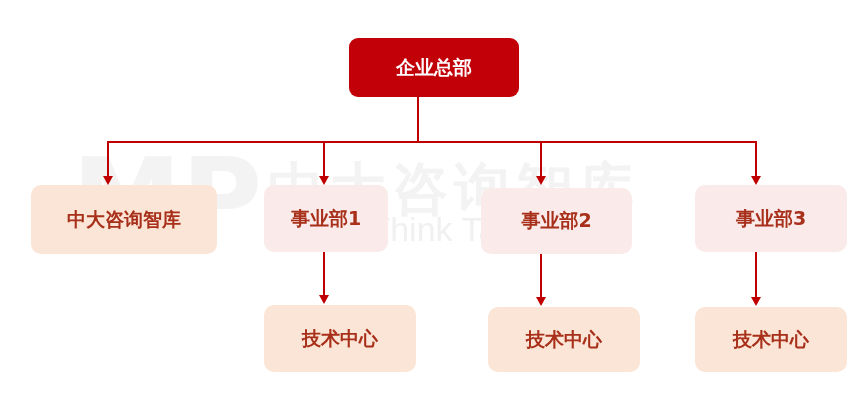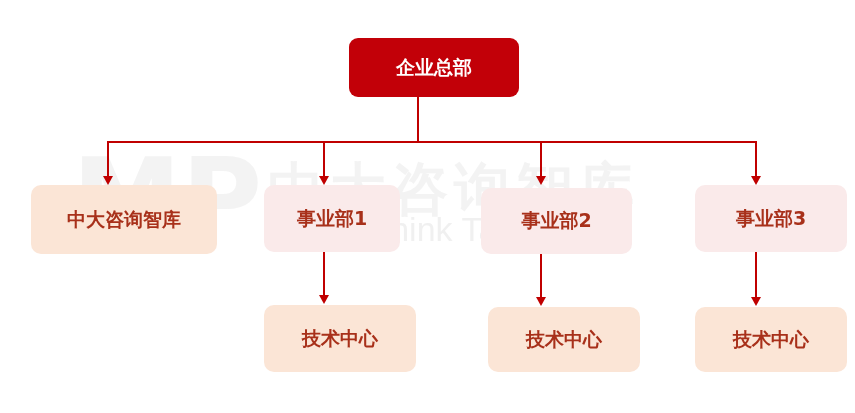--- a/index.html
+++ b/index.html
@@ -43,19 +43,19 @@
 
 <div class="line" style="left:540px; top:250px; width:2px; height:47px;"></div>
 <div class="arrow" style="left:536px; top:297px;"></div>
 
 <div class="line" style="left:755px; top:252px; width:2px; height:46px;"></div>
 <div class="arrow" style="left:751px; top:297px;"></div>
 
 <div class="box hq" style="left:333px; top:38px; width:170px; height:59px;">企业总部</div>
 
 <div class="box peach" style="left:15px; top:185px; width:186px; height:69px;">中大咨询智库</div>
-<div class="box pink" style="left:248px; top:185px; width:136px; height:67px;">事业部1</div>
+<div class="box pink" style="left:248px; top:185px; width:124px; height:67px;">事业部1</div>
 <div class="box pink" style="left:465px; top:188px; width:151px; height:66px;">事业部2</div>
 <div class="box pink" style="left:679px; top:185px; width:152px; height:67px;text-align:right;">事业部3</div>
 
 <div class="box peach" style="left:248px; top:305px; width:152px; height:67px;">技术中心</div>
 <div class="box peach" style="left:472px; top:307px; width:152px; height:65px;">技术中心</div>
 <div class="box peach" style="left:679px; top:307px; width:152px; height:65px;">技术中心</div>
 
 </body></html>

